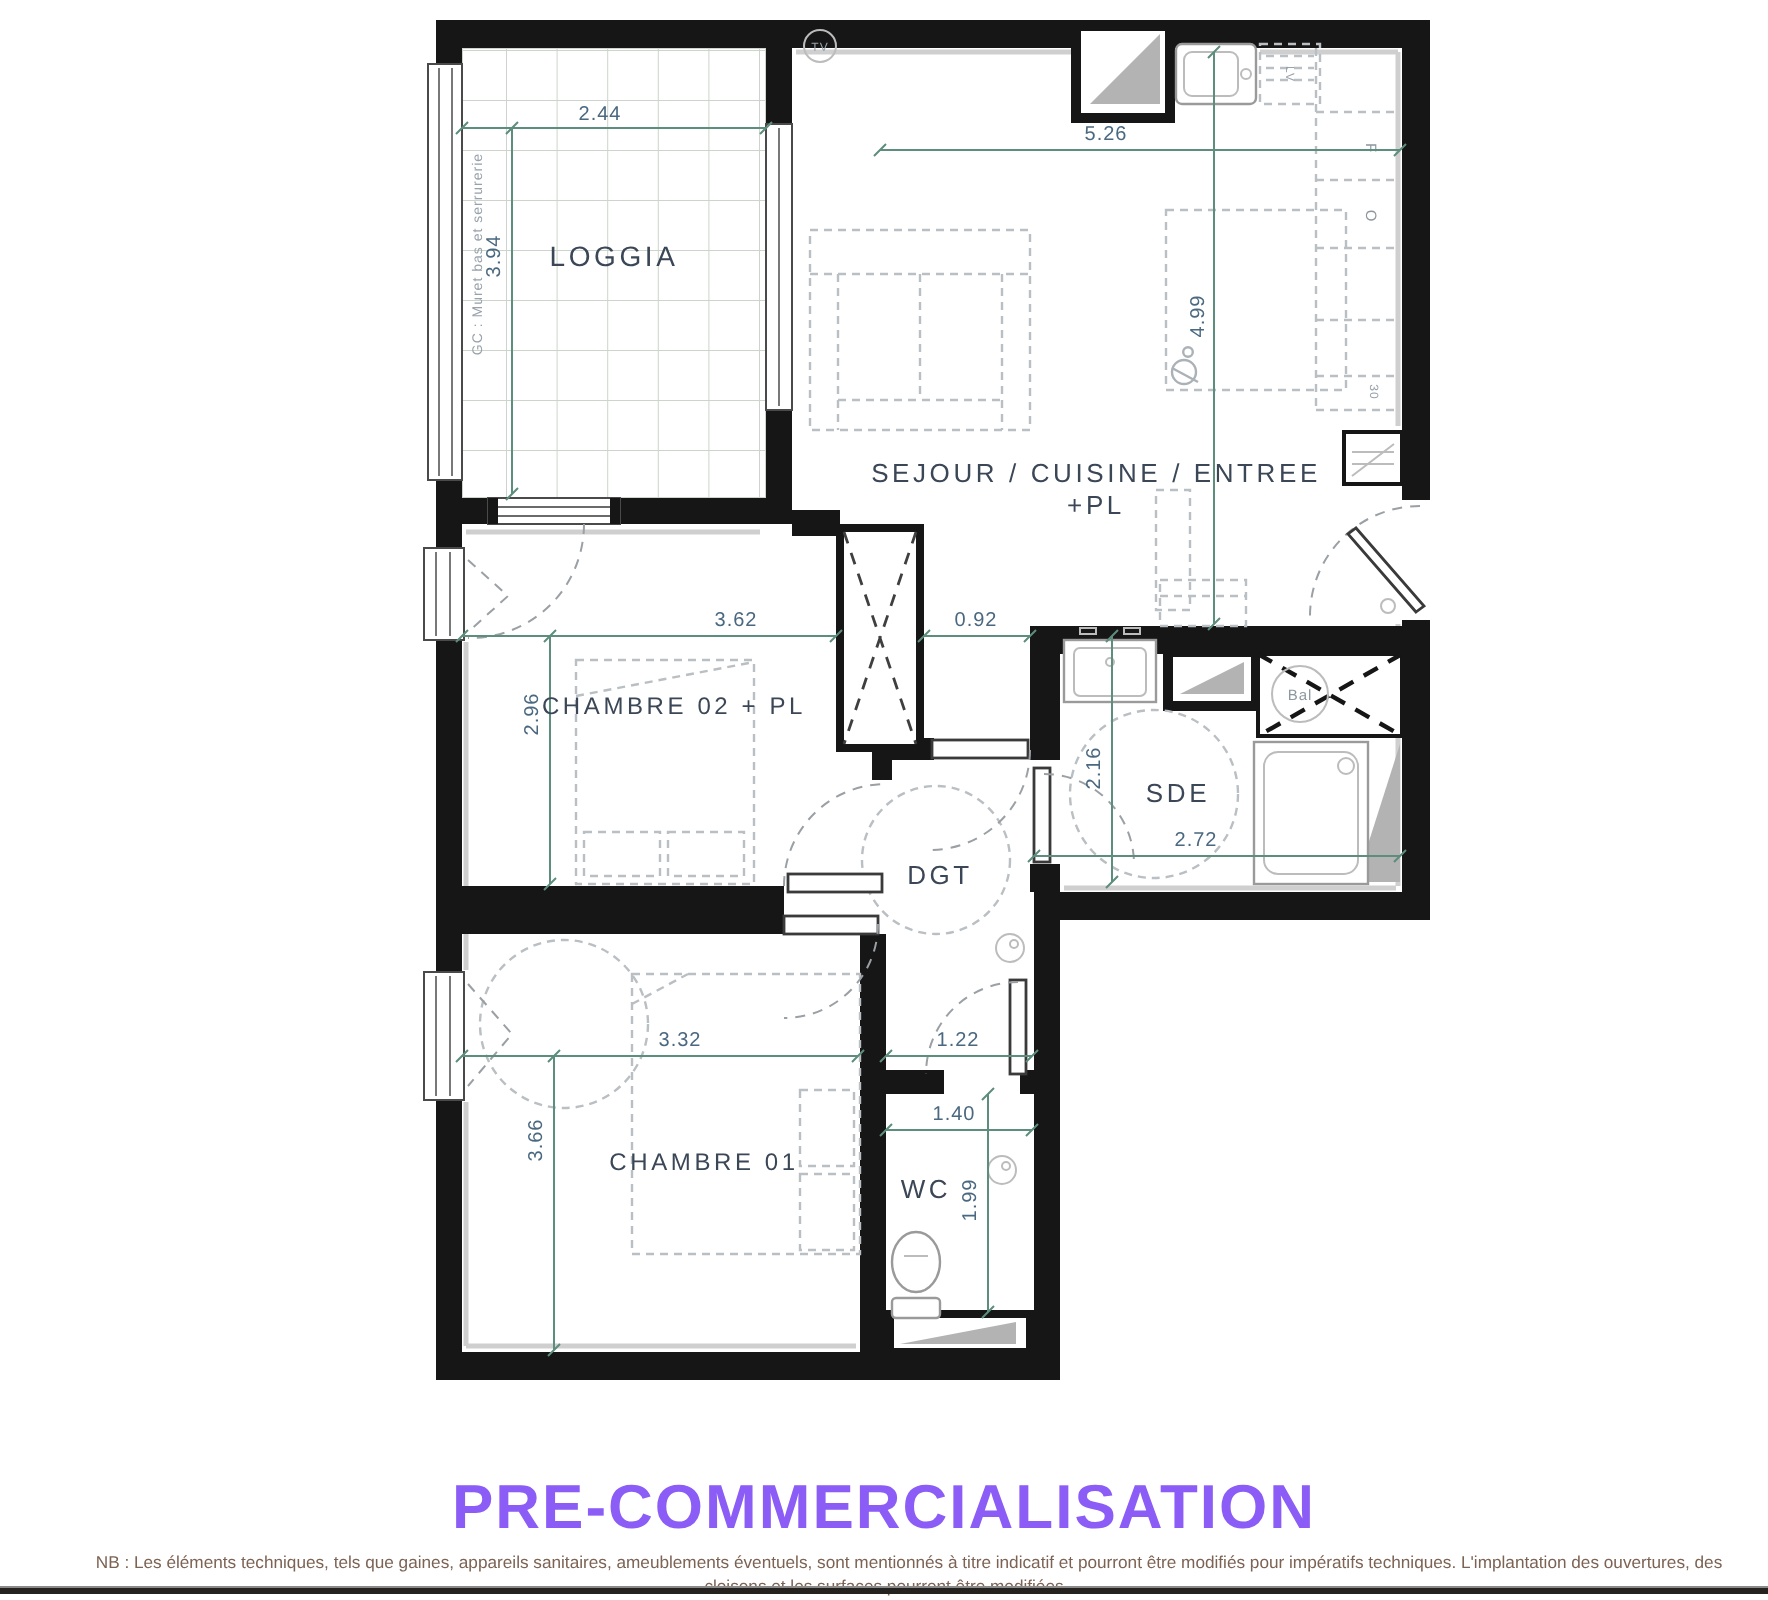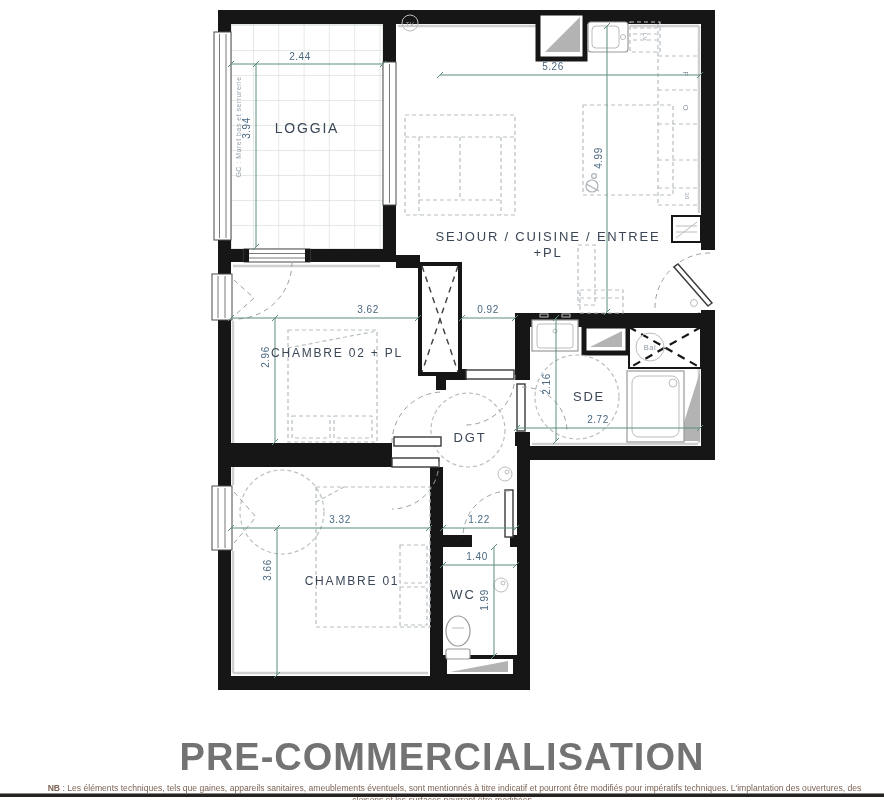--- a/index.html
+++ b/index.html
@@ -23,24 +23,24 @@
   .leaf{fill:#ffffff;stroke:#3a3a3a;stroke-width:1.4;}
   .xbox{stroke:#161616;fill:#ffffff;}
   .xdash{stroke:#3f3f3f;stroke-width:1.4;fill:none;stroke-dasharray:6 5;}
   .xdashb{stroke:#161616;stroke-width:2.2;fill:none;stroke-dasharray:8 6;}
   .gray{fill:#b3b3b3;stroke:none;}
   .tinytxt{fill:#98a2ab;font-size:6px;text-anchor:middle;letter-spacing:0.5px;}
   .annot{fill:#8d979f;font-size:7.5px;text-anchor:middle;letter-spacing:0.5px;}
 
   
   .footer{position:absolute;top:736px;left:0;width:884px;text-align:center;}
-  .pretitle{color:#737373;font-weight:bold;font-size:38px;letter-spacing:1px;}
+  .pretitle{color:#8b5cf6;font-weight:bold;font-size:31px;letter-spacing:1px;}
   .nbnote{margin-top:3px;color:#7c6354;font-size:8.6px;line-height:1.4;
           width:866px;margin-left:9px;text-align:center;}
-  .nbb{font-weight:bold;padding-left:25px;}
+  .nbb{font-weight:normal;padding-left:25px;}
   .bottom-rule{position:absolute;top:793px;left:0;width:884px;height:3px;
                background:#26221f;border-top:1px solid #8a8a8a;}
 </style>
 </head>
 <body>
 
 <div class="plan-wrap">
 <svg width="884" height="740" viewBox="0 0 884 740" xmlns="http://www.w3.org/2000/svg">
   <defs>
     <pattern id="tiles" width="25.3" height="25" patternUnits="userSpaceOnUse">

